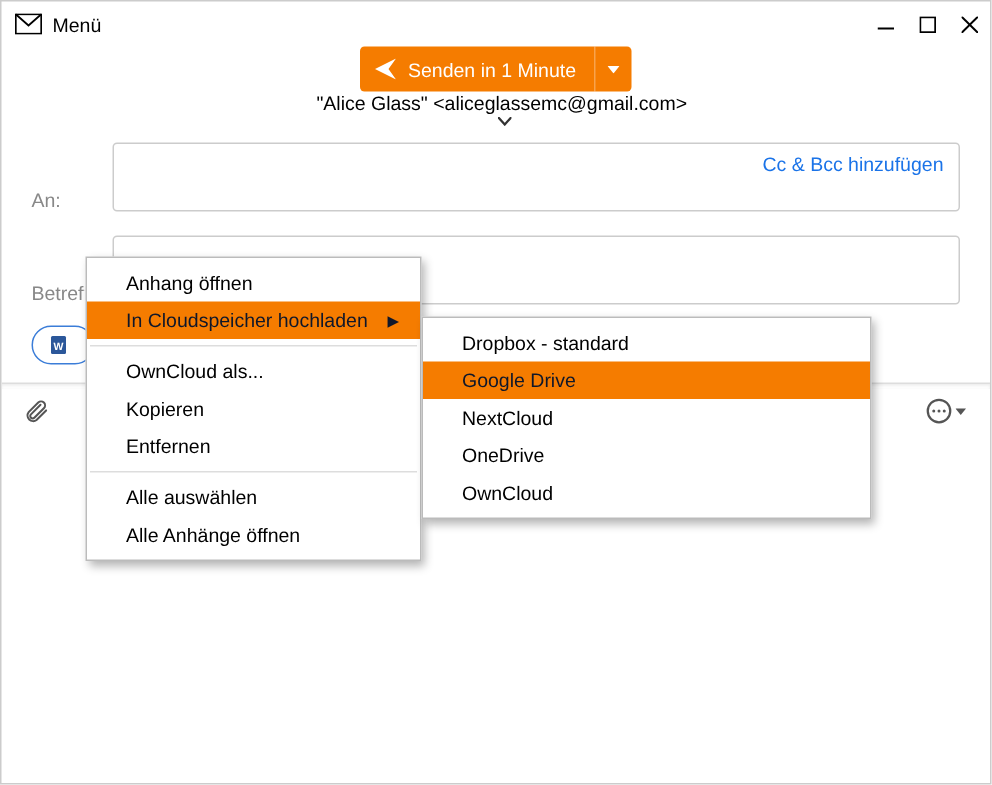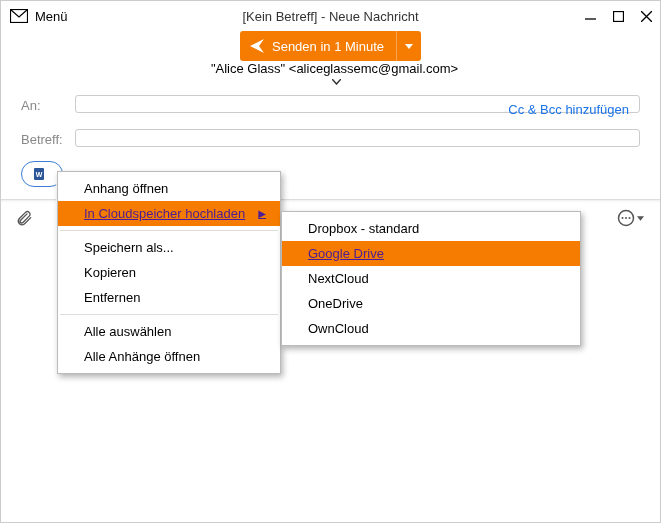--- a/index.html
+++ b/index.html
@@ -18,57 +18,56 @@
     .send-divider { width: 1px; height: 30px; background: rgba(255,255,255,0.3); }
     .send-right { padding: 0 8px; display: flex; align-items: center; }
     .plane { display: inline-flex; margin-right: 8px; }
     .avatar { width: 22px; height: 22px; border-radius: 50%; background: radial-gradient(circle at 40% 40%, #7a4a3a, #2a1510); margin-left: 14px; }
     .from { font-size: 13px; margin-left: 8px; }
     .from-chevron { margin-left: 12px; font-size: 10px; cursor: pointer; }
     
     .fields { padding: 0 20px; }
     .field-row { display: flex; align-items: flex-end; margin-top: 16px; }
     .field-label { width: 54px; font-size: 13px; color: #888; }
-    .field-input { flex: 1; height: 18px; border: 1px solid #ccc; border-radius: 3px; padding: 0 8px; font-size: 13px; position: relative; }
+    .field-input { flex: 1; height: 46px; border: 1px solid #ccc; border-radius: 3px; padding: 0 8px; font-size: 13px; position: relative; }
     .ccbcc { position: absolute; right: 10px; top: 6px; color: #1a73e8; font-size: 13px; cursor: pointer; }
     
     .attachment-pill { margin: 14px 0 0 20px; display: inline-flex; align-items: center; height: 26px; border: 1px solid #3b7dd8; border-radius: 14px; padding: 0 10px; font-size: 12px; color: #333; }
     .attachment-pill .doc-icon { display: inline-flex; margin-right: 6px; }
     
     .divider { margin-top: 12px; border-top: 1px solid #ddd; box-shadow: inset 0 1px 2px rgba(0,0,0,0.08); height: 4px; }
     
     .compose-bar { display: flex; align-items: center; padding: 6px 14px; }
     .clip { cursor: pointer; display: inline-flex; }
     .more { margin-left: auto; cursor: pointer; display: inline-flex; align-items: center; }
     .more svg { margin-right: 2px; }
     
     .context-menu { position: absolute; background: #fff; border: 1px solid #bbb; box-shadow: 2px 3px 6px rgba(0,0,0,0.3); font-size: 13px; padding: 4px 0; }
     .cm1 { top: 170px; left: 56px; width: 224px; }
     .cm2 { top: 210px; left: 280px; width: 300px; }
     .context-menu .item { height: 25px; display: flex; align-items: center; padding: 0 14px 0 26px; cursor: pointer; position: relative; }
-    .context-menu .item.hl { background: #f57c00; color: #4c1d95; text-decoration: underline; }
+    .context-menu .item.hl { background: #f57c00; color: #0f172a; }
     .context-menu .sep { height: 1px; background: #ddd; margin: 4px 2px; }
     .context-menu .arrow { margin-left: auto; font-size: 10px; }
     
     .blur { position: absolute; top: 182px; left: 55px; width: 175px; height: 20px; background: rgba(255,255,255,0.85); pointer-events: none; }
   </style>
 </head>
 <body>
 
 
 
 <div class="titlebar">
   <span class="mail-icon">
     <svg width="18" height="14" viewBox="0 0 18 14">
         <rect x="0.5" y="0.5" width="17" height="13" fill="none" stroke="#000" stroke-width="1.2"></rect>
         <path d="M0.5 0.5 L9 8 L17.5 0.5" fill="none" stroke="#000" stroke-width="1.2"></path>
       </svg>
   </span>
   <span class="menu-label">Menü</span>
-  <span class="title">[Kein Betreff] - Neue Nachricht</span>
   <div class="window-controls">
     <span>
         <svg width="11" height="11" viewBox="0 0 11 11">
           <line x1="0" y1="8" x2="11" y2="8" stroke="#000" stroke-width="1.3"></line>
         </svg>
       </span>
     <span>
         <svg width="11" height="11" viewBox="0 0 11 11">
           <rect x="0.5" y="0.5" width="10" height="10" fill="none" stroke="#000" stroke-width="1.3"></rect>
         </svg>
@@ -155,21 +154,21 @@
 <div class="context-menu cm1">
   <div class="item">
       <span>Anhang öffnen</span>
     </div>
   <div class="item hl">
       <span>In Cloudspeicher hochladen</span>
       <span class="arrow">▶</span>
     </div>
   <div class="sep"></div>
   <div class="item">
-      <span>Speichern als...</span>
+      <span>OwnCloud als...</span>
     </div>
   <div class="item">
       <span>Kopieren</span>
     </div>
   <div class="item">
       <span>Entfernen</span>
     </div>
   <div class="sep"></div>
   <div class="item">
       <span>Alle auswählen</span>

